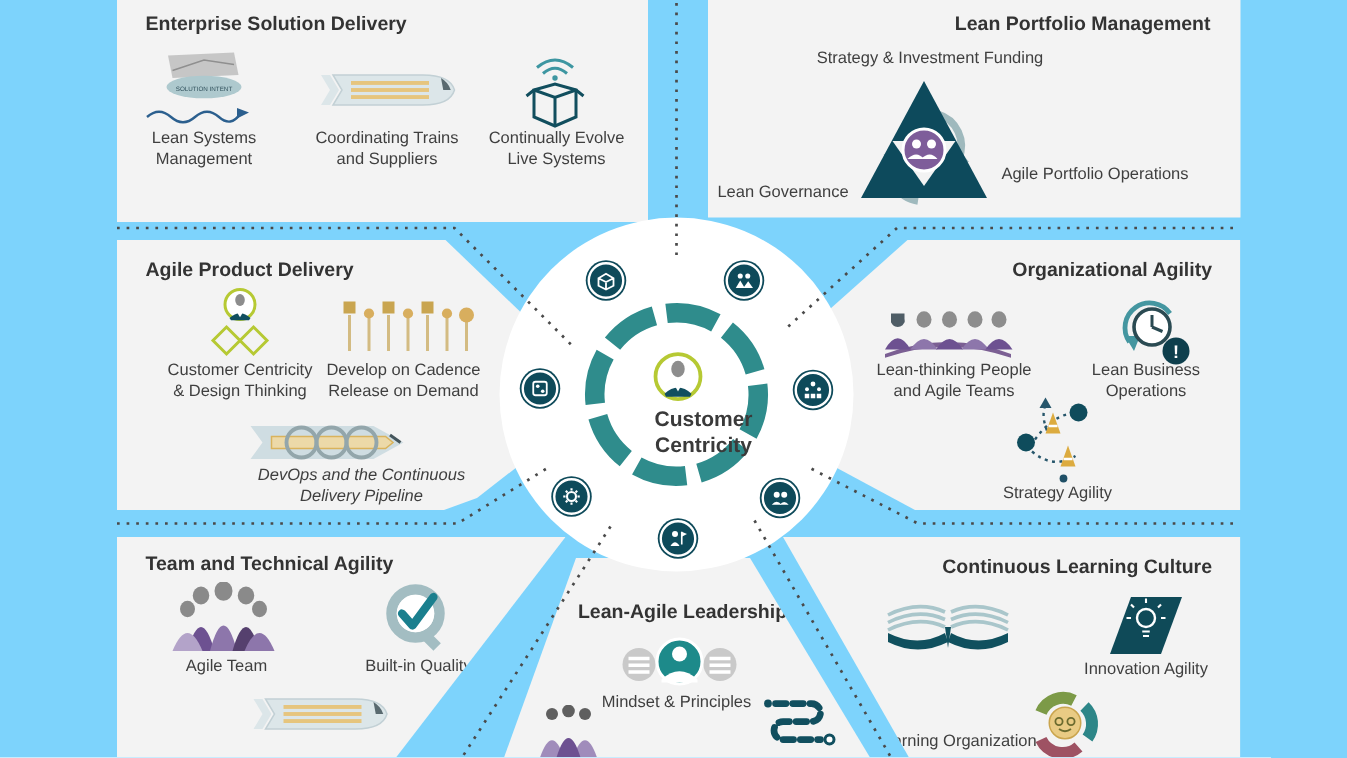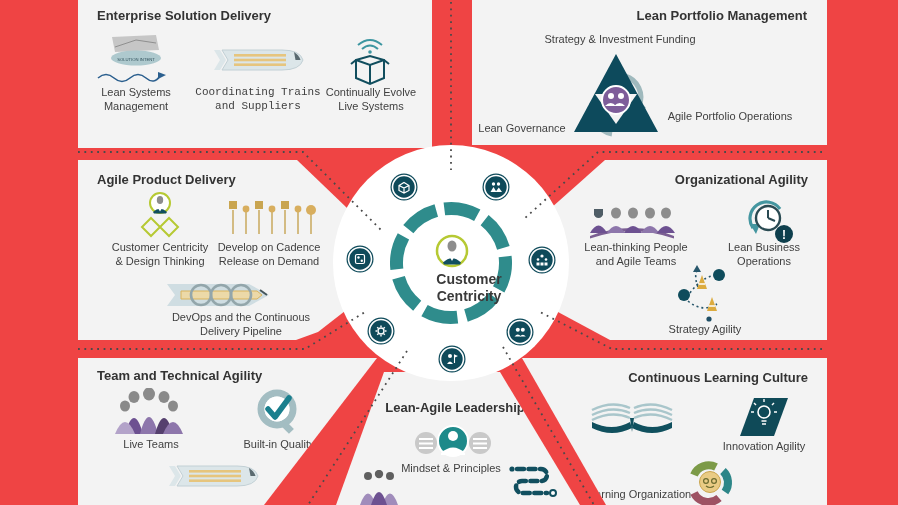--- a/index.html
+++ b/index.html
@@ -1,16 +1,16 @@
 <!DOCTYPE html>
 <html><head>
 <meta charset="utf-8">
 <style>
   html,body{margin:0;padding:0;background:#fff;}
-  #canvas{position:relative;width:898px;height:505px;background:#ef4444;overflow:hidden;
+  #canvas{position:relative;width:898px;height:505px;background:#7dd3fc;overflow:hidden;
           font-family:"Liberation Sans",sans-serif;}
   .panel{position:absolute;background:#f3f3f3;}
   .ptitle{position:absolute;font-size:13px;font-weight:bold;color:#333;white-space:nowrap;}
   .lbl{position:absolute;font-size:11px;line-height:1.25;color:#3f3f3f;white-space:pre-line;text-align:center;}
   .icon{position:absolute;}
   #hub-white{position:absolute;left:333px;top:145px;width:236px;height:236px;border-radius:50%;background:#fff;}
   #overlay{position:absolute;left:0;top:0;pointer-events:none;}
   #center-label{position:absolute;left:424px;top:271px;width:90px;text-align:center;
                 font-size:14px;font-weight:bold;color:#3a3a3a;line-height:1.2;white-space:pre-line;}
   .dots{fill:none;stroke:#4a4a4a;stroke-width:1.8;stroke-dasharray:1.8 4.6;}
@@ -35,21 +35,21 @@
 Management</div>
 
     <svg class="icon" style="left:130px;top:42px;" width="100" height="36" viewBox="0 0 100 36">
       <path d="M6,8 L12,8 L18,18 L12,28 L6,28 L12,18 Z" fill="#dce6e9"></path>
       <path d="M14,8 L74,8 Q92,8 95,18 Q92,28 74,28 L14,28 L20,18 Z" fill="#dce6e9" stroke="#c2d0d5" stroke-width="1"></path>
       <rect x="26" y="12" width="52" height="2.6" fill="#e6c57e"></rect>
       <rect x="26" y="16.7" width="52" height="2.6" fill="#e6c57e"></rect>
       <rect x="26" y="21.4" width="52" height="2.6" fill="#e6c57e"></rect>
       <path d="M86,10 q5,3 6.5,8 l-5,0 z" fill="#5a6a70"></path>
     </svg>
-    <div class="lbl" style="left:112px;top:86px;width:136px;font-family:Liberation Mono, monospace;">Coordinating Trains
+    <div class="lbl" style="left:112px;top:86px;width:136px;">Coordinating Trains
 and Suppliers</div>
 
     <svg class="icon" style="left:270px;top:36px;" width="44" height="50" viewBox="0 0 44 50">
       <path d="M14,13 Q22,6 30,13" stroke="#3d96a1" stroke-width="2" fill="none"></path>
       <path d="M10,9 Q22,-1 34,9" stroke="#3d96a1" stroke-width="2" fill="none"></path>
       <circle cx="22" cy="16" r="1.8" fill="#3d96a1"></circle>
       <path d="M8,24 L22,20 L36,24 L36,42 L22,48 L8,42 Z" fill="none" stroke="#114e5e" stroke-width="2"></path>
       <path d="M8,24 L22,29 L36,24 M22,29 L22,48 M8,24 L3,28 M36,24 L41,28" fill="none" stroke="#114e5e" stroke-width="2"></path>
     </svg>
     <div class="lbl" style="left:234px;top:86px;width:118px;">Continually Evolve
@@ -119,21 +119,21 @@
     <svg class="icon" style="left:85px;top:120px;" width="110" height="30" viewBox="0 0 110 30">
       <path d="M4,4 L86,4 L106,15 L86,26 L4,26 L12,15 Z" fill="#cfdde2"></path>
       <path d="M18,11 L94,11 L99,15 L94,19 L18,19 Z" fill="#ecd9a8" stroke="#d9b35c" stroke-width="1"></path>
       <g fill="none" stroke="#93a6ab" stroke-width="2.6">
         <circle cx="38" cy="15" r="10"></circle>
           <circle cx="58" cy="15" r="10"></circle>
           <circle cx="78" cy="15" r="10"></circle>
       </g>
       <path d="M97,10 L104,15" stroke="#45565c" stroke-width="2" fill="none"></path>
     </svg>
-    <div class="lbl" style="left:88px;top:151px;width:150px;">DevOps and the Continuous
+    <div class="lbl" style="left:88px;top:151px;width:150px;font-style:italic;">DevOps and the Continuous
 Delivery Pipeline</div>
   </div>
 
   <div class="panel" style="left:532px;top:160px;width:295px;height:180px;
        clip-path:polygon(73px 0,295px 0,295px 180px,78px 180px,13px 145px,0 95px,0 65px);">
     <div class="ptitle" style="right:19px;top:12px;">Organizational Agility</div>
 
     <svg class="icon" style="left:54px;top:45px;" width="92" height="34" viewBox="0 0 92 34">
       <path d="M4,31 Q46,15 88,31 L88,33.5 Q46,19 4,33.5 Z" fill="#7b5f93"></path>
       <g>
@@ -192,21 +192,21 @@
       <ellipse cx="36" cy="6" rx="6" ry="6.5" fill="#8a8a8a"></ellipse>
       <ellipse cx="51" cy="9" rx="5.5" ry="6" fill="#8a8a8a"></ellipse>
       <ellipse cx="12" cy="18" rx="5" ry="5.5" fill="#8a8a8a"></ellipse>
       <ellipse cx="60" cy="18" rx="5" ry="5.5" fill="#8a8a8a"></ellipse>
       <path d="M12,46 Q21,14 30,46 Z" fill="#6d5191"></path>
       <path d="M27,46 Q36,12 45,46 Z" fill="#8d76ab"></path>
       <path d="M42,46 Q51,14 60,46 Z" fill="#55406e"></path>
       <path d="M2,46 Q12,22 22,46 Z" fill="#b3a3c9"></path>
       <path d="M50,46 Q60,22 70,46 Z" fill="#8d76ab"></path>
     </svg>
-    <div class="lbl" style="left:28px;top:80px;width:90px;">Live Teams</div>
+    <div class="lbl" style="left:28px;top:80px;width:90px;">Agile Team</div>
 
     <svg class="icon" style="left:172px;top:28px;" width="56" height="52" viewBox="0 0 56 52">
       <circle cx="27" cy="23" r="16" fill="none" stroke="#a3bdc2" stroke-width="7"></circle>
       <rect x="34" y="33" width="14" height="7" transform="rotate(45 34 33)" fill="#a3bdc2"></rect>
       <circle cx="27" cy="23" r="12.5" fill="#fff"></circle>
       <path d="M18,23 L25,31 L39,12" stroke="#1a7f8e" stroke-width="5.5" fill="none" stroke-linecap="round" stroke-linejoin="round"></path>
     </svg>
     <div class="lbl" style="left:158px;top:80px;width:86px;">Built-in Quality</div>
 
     <svg class="icon" style="left:85px;top:100px;" width="100" height="36" viewBox="0 0 100 36">

